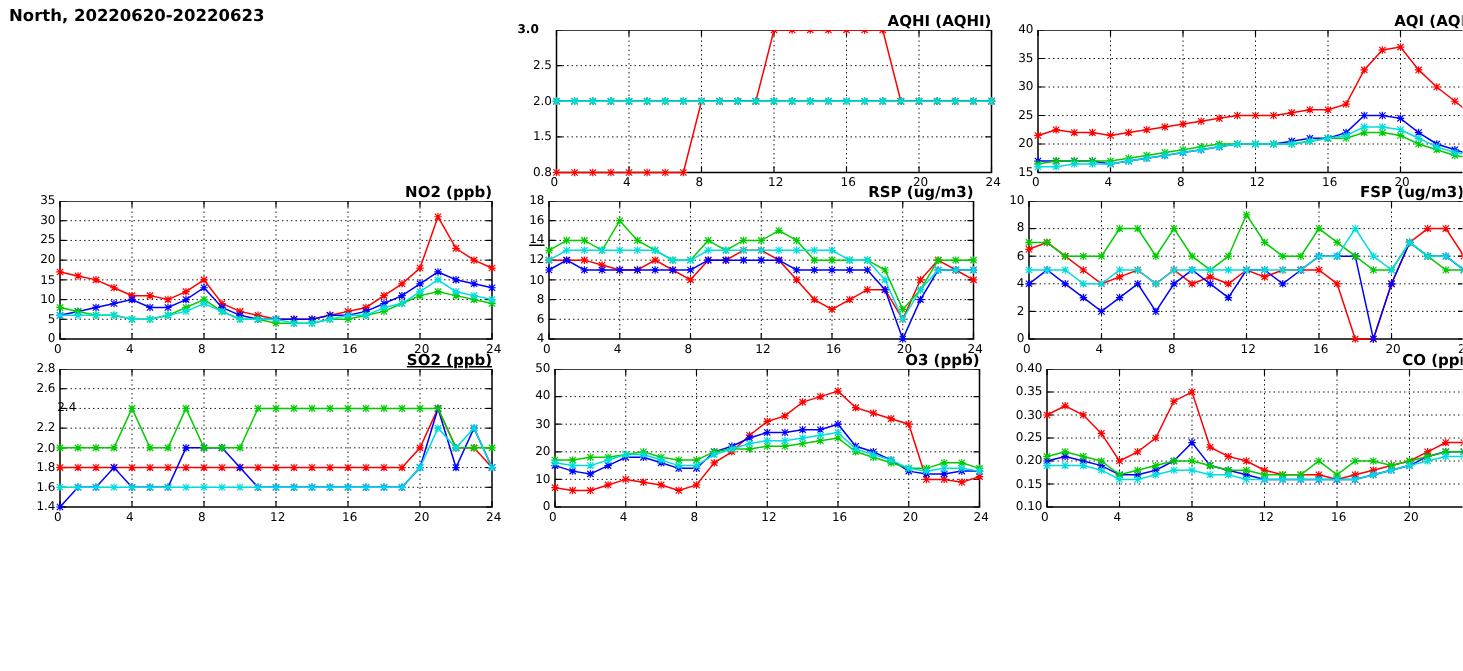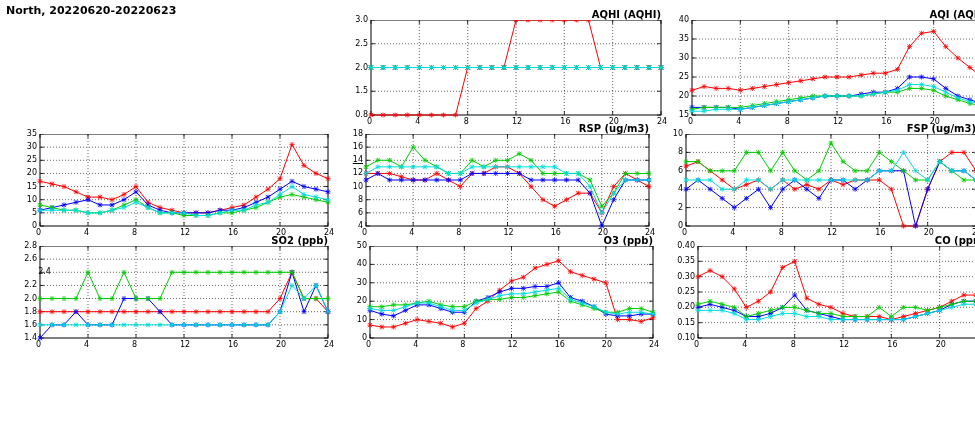--- a/index.html
+++ b/index.html
@@ -162,21 +162,21 @@
       <div class="tick-lbl" style="left: 70.3333px; top: 97px;">4</div>
       <div class="tick-lbl" style="left: 118.667px; top: 97px;">8</div>
       <div class="tick-lbl" style="left: 167px; top: 97px;">12</div>
       <div class="tick-lbl" style="left: 215.333px; top: 97px;">16</div>
       <div class="tick-lbl" style="left: 263.667px; top: 97px;">20</div>
       <div class="tick-lbl" style="left: 312px; top: 97px;">24</div>
       <div class="tick-lbl" style="left: 0px; width: 23px; text-align: right; top: 90px;">0.8</div>
       <div class="tick-lbl" style="left: 0px; width: 23px; text-align: right; top: 66.25px;">1.5</div>
       <div class="tick-lbl" style="left: 0px; width: 23px; text-align: right; top: 42.5px;">2.0</div>
       <div class="tick-lbl" style="left: 0px; width: 23px; text-align: right; top: 18.75px;">2.5</div>
-      <div class="tick-lbl" style="left: 0px; width: 23px; text-align: right; top: -5px;">3.0</div>
+      <div class="tick-lbl" style="left: 0px; width: 23px; text-align: left; top: -5px; font-weight: bold;">3.0</div>
       <div class="ptitle" style="left: 26px; width: 290px; top: -11px;">AQHI (AQHI)</div>
     </div>
     <div class="panel" style="left: 672px; top: 20px; width: 310px; height: 111px;">
       <svg width="324" height="111">
         <rect x="20" y="0" width="290" height="95" fill="#fff" stroke="#000" stroke-width="1"></rect>
         <line x1="68.33333333333333" x2="68.33333333333333" y1="1" y2="94" class="gridline"></line>
         <line x1="116.66666666666666" x2="116.66666666666666" y1="1" y2="94" class="gridline"></line>
         <line x1="165" x2="165" y1="1" y2="94" class="gridline"></line>
         <line x1="213.33333333333331" x2="213.33333333333331" y1="1" y2="94" class="gridline"></line>
         <line x1="261.6666666666667" x2="261.6666666666667" y1="1" y2="94" class="gridline"></line>
@@ -486,20 +486,21 @@
       <div class="tick-lbl" style="left: 256px; top: 94px;">20</div>
       <div class="tick-lbl" style="left: 304px; top: 94px;">24</div>
       <div class="tick-lbl" style="left: 0px; width: 17px; text-align: right; top: 87px;">0</div>
       <div class="tick-lbl" style="left: 0px; width: 17px; text-align: right; top: 73.8571px;">5</div>
       <div class="tick-lbl" style="left: 0px; width: 17px; text-align: right; top: 60.7143px;">10</div>
       <div class="tick-lbl" style="left: 0px; width: 17px; text-align: right; top: 47.5714px;">15</div>
       <div class="tick-lbl" style="left: 0px; width: 17px; text-align: right; top: 34.4286px;">20</div>
       <div class="tick-lbl" style="left: 0px; width: 17px; text-align: right; top: 21.2857px;">25</div>
       <div class="tick-lbl" style="left: 0px; width: 17px; text-align: right; top: 8.14286px;">30</div>
       <div class="tick-lbl" style="left: 0px; width: 17px; text-align: right; top: -5px;">35</div>
+      <div class="ptitle" style="left: 20px; width: 288px; top: -11px;">NO2 (ppb)</div>
     </div>
     <div class="panel" style="left: 352px; top: 134px; width: 297px; height: 108px;">
       <svg width="311" height="108">
         <rect x="14" y="0" width="283" height="92" fill="#fff" stroke="#000" stroke-width="1"></rect>
         <line x1="61.166666666666664" x2="61.166666666666664" y1="1" y2="91" class="gridline"></line>
         <line x1="108.33333333333333" x2="108.33333333333333" y1="1" y2="91" class="gridline"></line>
         <line x1="155.5" x2="155.5" y1="1" y2="91" class="gridline"></line>
         <line x1="202.66666666666666" x2="202.66666666666666" y1="1" y2="91" class="gridline"></line>
         <line x1="249.83333333333334" x2="249.83333333333334" y1="1" y2="91" class="gridline"></line>
         <line x1="15" x2="296" y1="78.85714285714286" y2="78.85714285714286" class="gridline"></line>
@@ -975,21 +976,21 @@
       <div class="tick-lbl" style="left: 256px; top: 94px;">20</div>
       <div class="tick-lbl" style="left: 304px; top: 94px;">24</div>
       <div class="tick-lbl" style="left: 0px; width: 17px; text-align: right; top: 87px;">1.4</div>
       <div class="tick-lbl" style="left: 0px; width: 17px; text-align: right; top: 73.8571px;">1.6</div>
       <div class="tick-lbl" style="left: 0px; width: 17px; text-align: right; top: 60.7143px;">1.8</div>
       <div class="tick-lbl" style="left: 0px; width: 17px; text-align: right; top: 47.5714px;">2.0</div>
       <div class="tick-lbl" style="left: 0px; width: 17px; text-align: right; top: 34.4286px;">2.2</div>
       <div class="tick-lbl" style="left: 16px; width: 17px; text-align: center; top: 21.2857px;">2.4</div>
       <div class="tick-lbl" style="left: 0px; width: 17px; text-align: right; top: 8.14286px;">2.6</div>
       <div class="tick-lbl" style="left: 0px; width: 17px; text-align: right; top: -5px;">2.8</div>
-      <div class="ptitle" style="left: 20px; width: 288px; top: -11px;">SO2 (ppb)</div>
+      <div class="ptitle" style="left: 20px; width: 288px; top: -11px; text-decoration: underline;">SO2 (ppb)</div>
     </div>
     <div class="panel" style="left: 352px; top: 246px; width: 301px; height: 108px;">
       <svg width="315" height="108">
         <rect x="18" y="0" width="283" height="92" fill="#fff" stroke="#000" stroke-width="1"></rect>
         <line x1="65.16666666666666" x2="65.16666666666666" y1="1" y2="91" class="gridline"></line>
         <line x1="112.33333333333333" x2="112.33333333333333" y1="1" y2="91" class="gridline"></line>
         <line x1="159.5" x2="159.5" y1="1" y2="91" class="gridline"></line>
         <line x1="206.66666666666666" x2="206.66666666666666" y1="1" y2="91" class="gridline"></line>
         <line x1="253.83333333333334" x2="253.83333333333334" y1="1" y2="91" class="gridline"></line>
         <line x1="19" x2="300" y1="73.6" y2="73.6" class="gridline"></line>

